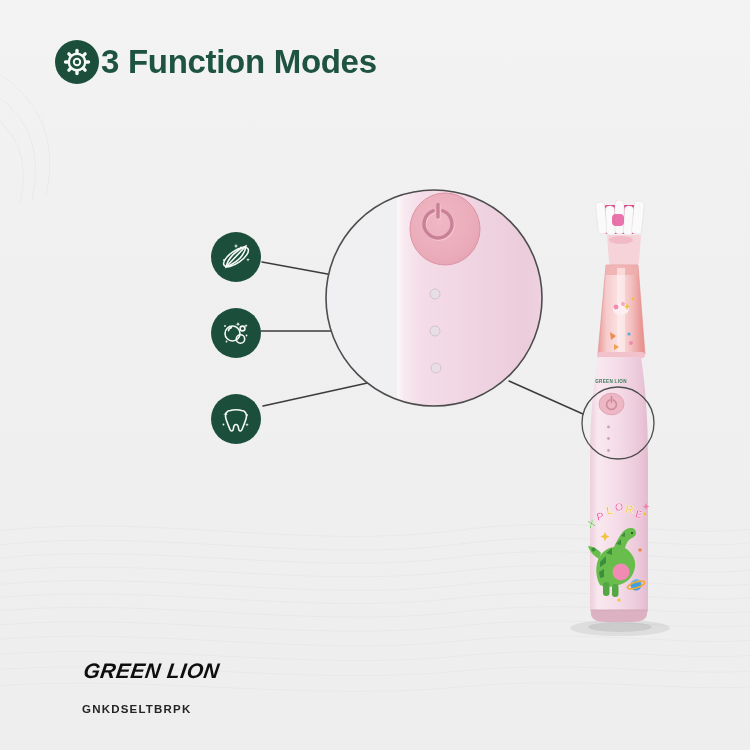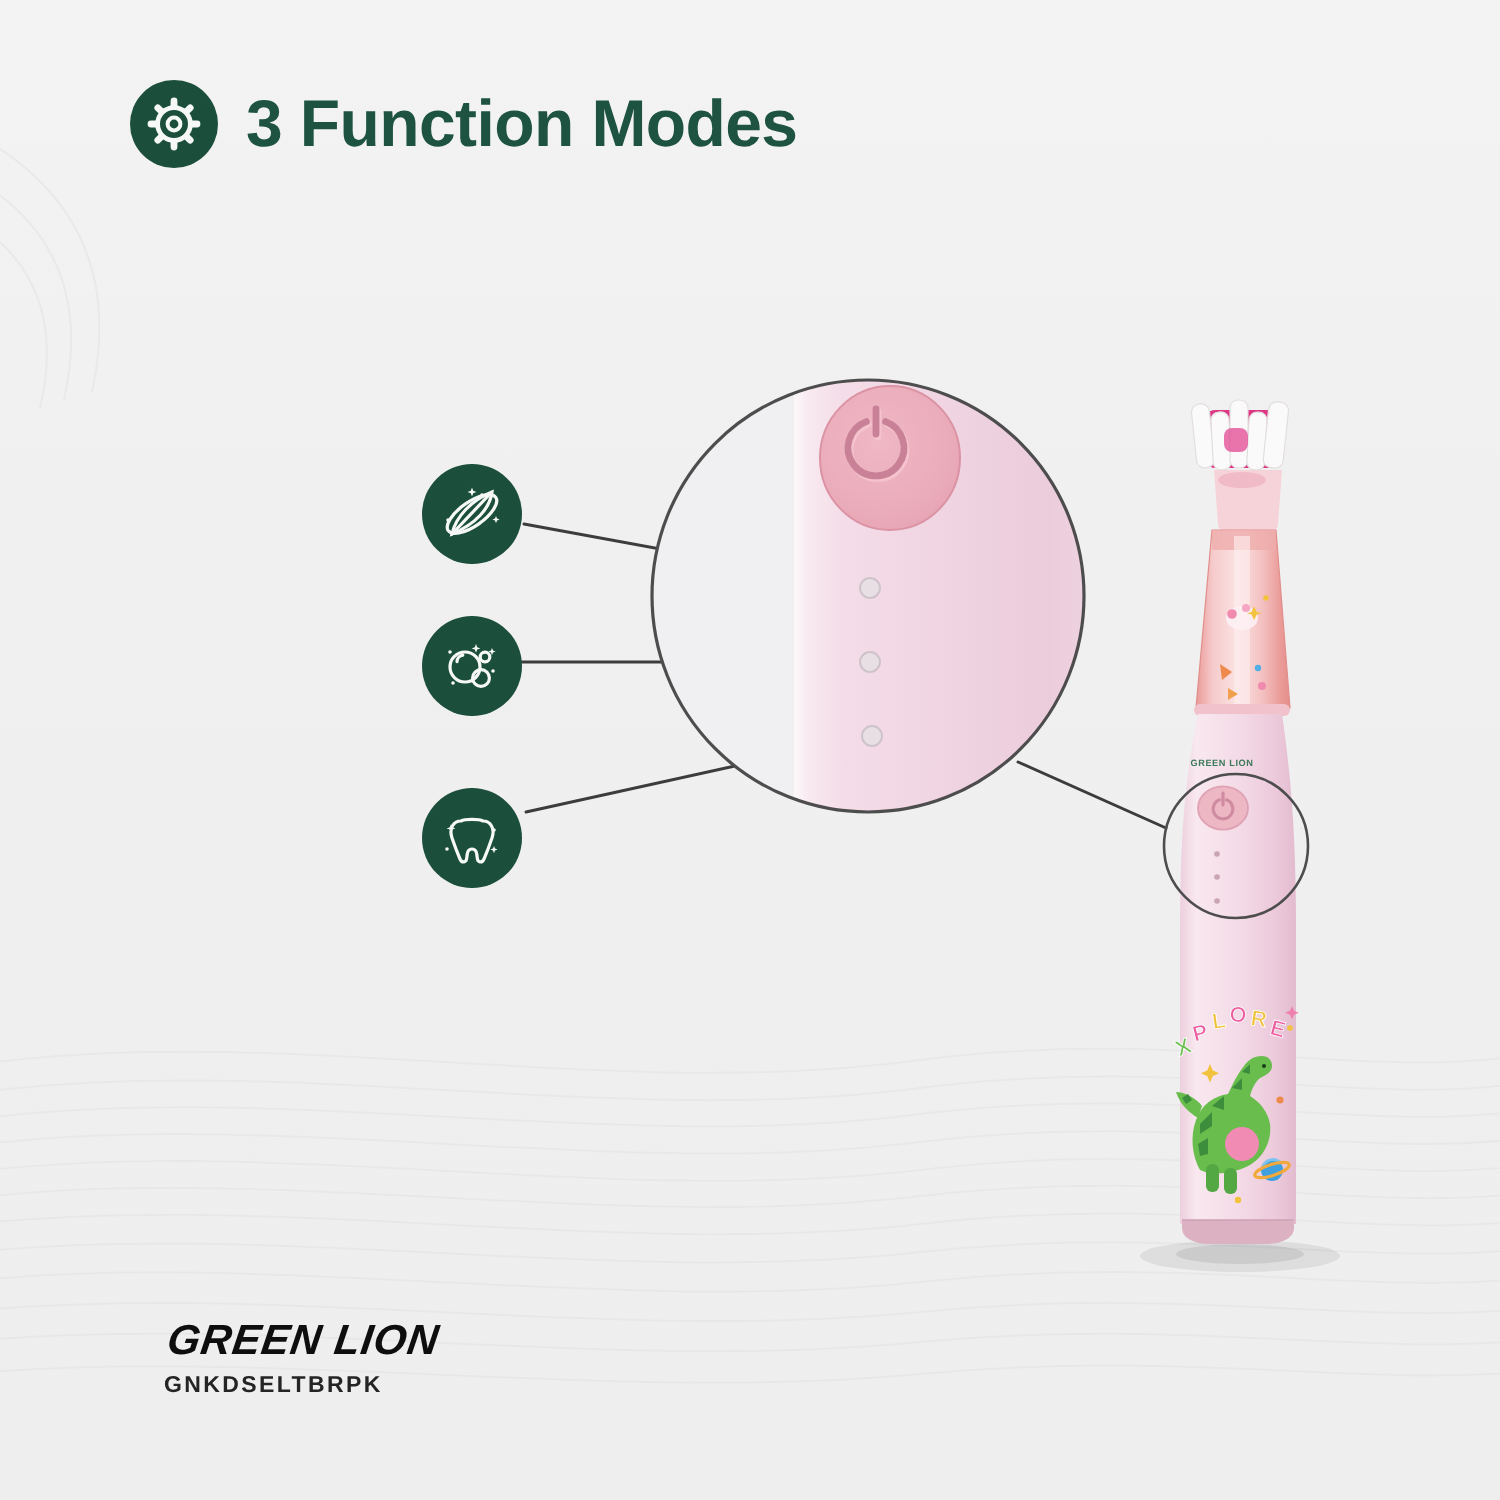--- a/index.html
+++ b/index.html
@@ -1,38 +1,38 @@
 <!DOCTYPE html>
 <html><head>
 <meta charset="utf-8">
 <style>
   html,body{margin:0;padding:0;}
   body{
     width:750px;height:750px;position:relative;overflow:hidden;
     font-family:"Liberation Sans",sans-serif;
     background:linear-gradient(180deg,#f4f3f4 0%,#f1f0f1 35%,#efeeef 100%);
   }
-  .header{position:absolute;left:65px;top:40px;display:flex;align-items:center;gap:14px;}
+  .header{position:absolute;left:55px;top:40px;display:flex;align-items:center;gap:2px;}
   .badge{
     width:44px;height:44px;border-radius:50%;
     background:#1c4f3b;display:flex;align-items:center;justify-content:center;flex:0 0 auto;
   }
   .title{
     font-size:33px;font-weight:700;letter-spacing:-0.3px;
     color:#1d5340;line-height:44px;white-space:nowrap;
   }
   .scene{position:absolute;left:0;top:0;}
   .footer{position:absolute;left:82px;top:659px;}
   .brand-logo{
     font-size:21px;font-weight:bold;font-style:italic;color:#0e0e0e;
     letter-spacing:0.5px;transform:skewX(-8deg);transform-origin:left bottom;
     white-space:nowrap;
   }
   .model{
-    margin-top:4px;font-size:11.5px;font-weight:bold;color:#242424;
+    margin-top:20px;font-size:11.5px;font-weight:bold;color:#242424;
     letter-spacing:1.2px;white-space:nowrap;
   }
 </style>
 </head>
 <body>
 
 <svg class="scene" width="750" height="750" viewBox="0 0 750 750" aria-hidden="true">
   <g stroke="#e4e3e5" stroke-width="1" fill="none" opacity="0.6">
     <path d="M-30,535 C130,508 300,552 460,530 C600,512 690,545 780,524"></path>
     <path d="M-30,549 C130,523 300,565 460,544 C600,526 690,558 780,538"></path>

